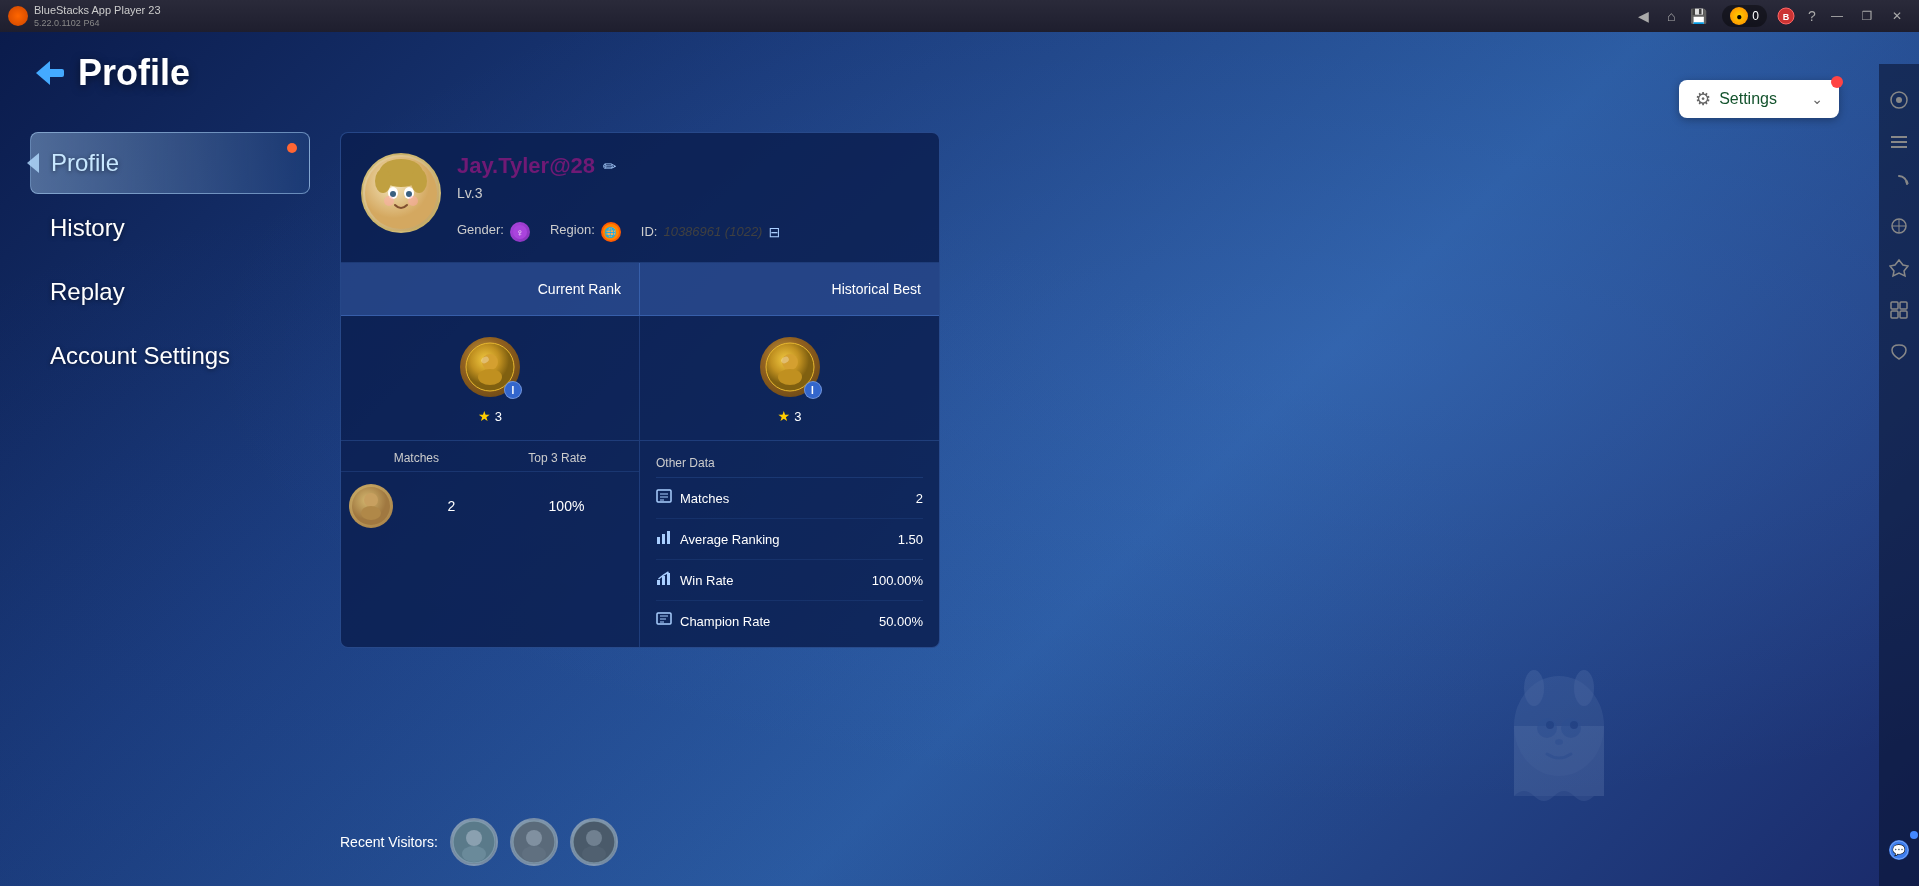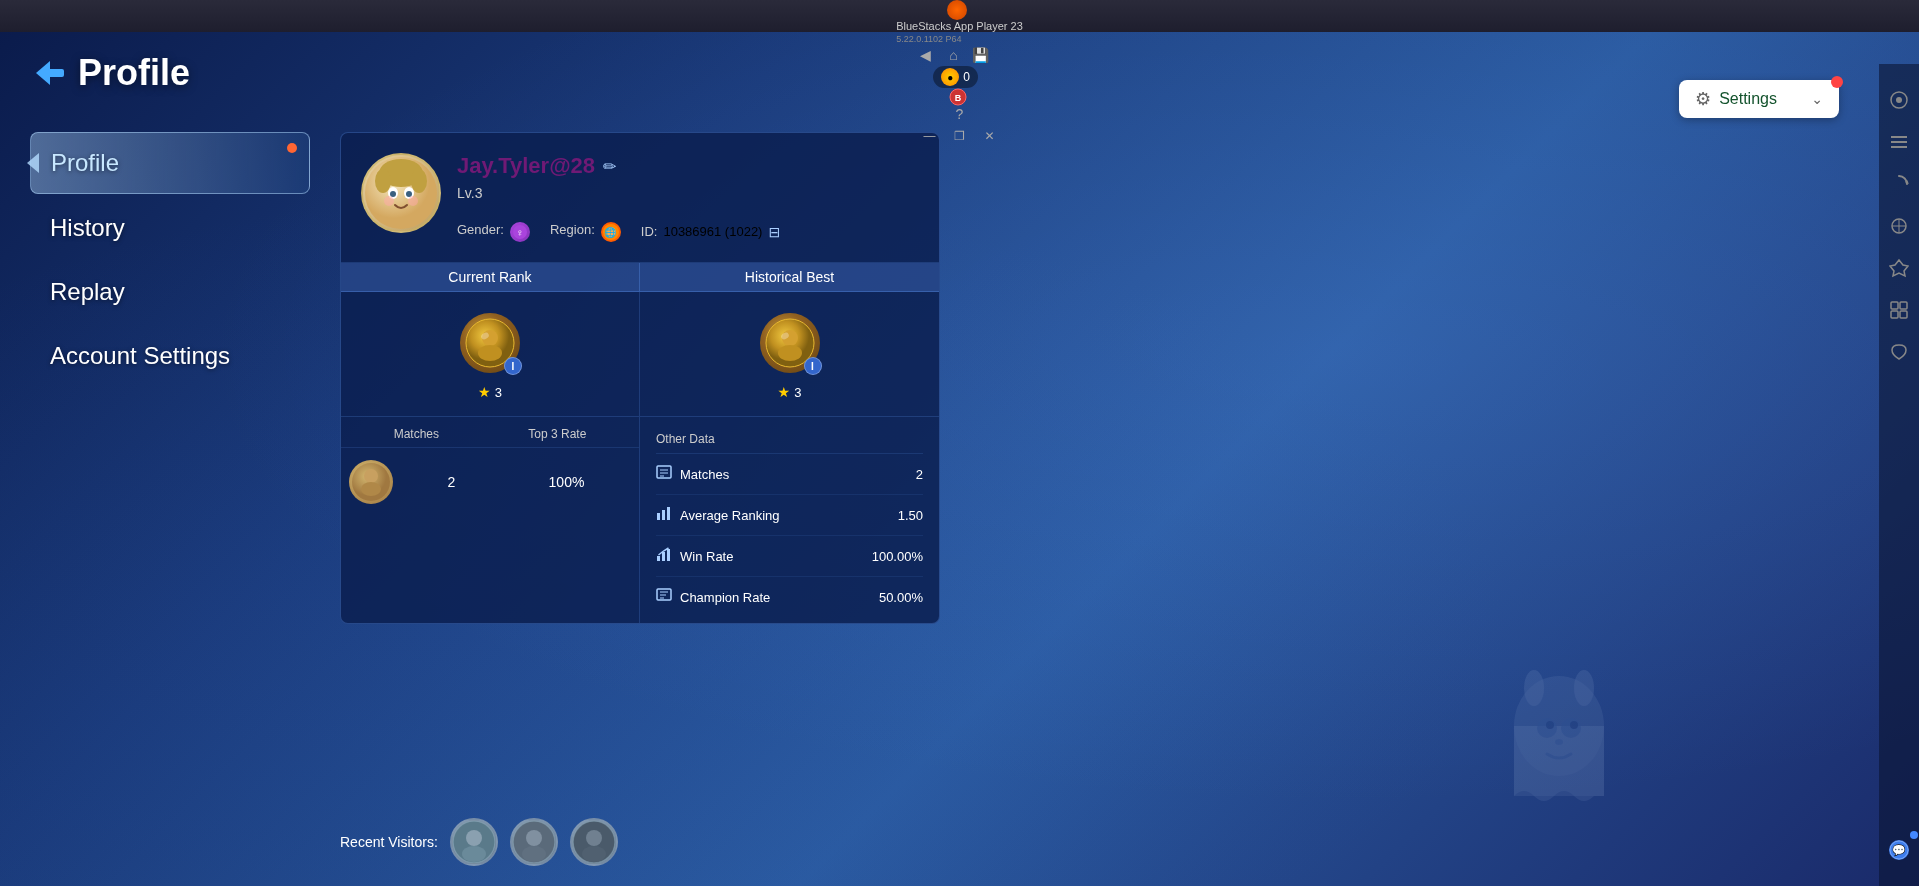--- a/index.html
+++ b/index.html
@@ -24,21 +24,20 @@
     
     .titlebar {
       position: absolute;
       top: 0; left: 0; right: 0;
       height: 32px;
       background: linear-gradient(180deg, #2a2a3a 0%, #1e1e2e 100%);
       display: flex;
       align-items: center;
       padding: 0 8px;
       z-index: 100;
-      flex-direction: column;
     }
     .titlebar-logo {
       width: 20px; height: 20px;
       background: radial-gradient(circle, #ff6600, #cc4400);
       border-radius: 50%;
       margin-right: 6px;
       flex-shrink: 0;
     }
     .titlebar-title {
       color: #ccc;
@@ -214,33 +213,33 @@
       color: #ccc; font-size: 13px;
     }
     .meta-icon {
       width: 20px; height: 20px;
       border-radius: 50%;
       display: flex; align-items: center; justify-content: center;
       font-size: 14px;
     }
     .gender-icon { background: linear-gradient(135deg, #aa44dd, #8833bb); }
     .region-icon { background: radial-gradient(circle, #ff8800, #ff4400); }
-    .id-value { color: #000000; }
+    .id-value { color: #404040; font-style: italic; }
     .copy-icon { color: #aacfff; font-size: 14px; cursor: pointer; }
 
     
     .rank-header {
       display: grid;
       grid-template-columns: 1fr 1fr;
       background: rgba(60, 100, 180, 0.5);
       border-bottom: 1px solid rgba(100,160,255,0.3);
     }
     .rank-col-header {
-      padding: 6px;
-      text-align: center;
+      padding: 18px;
+      text-align: right;
       color: white;
       font-size: 14px;
       font-weight: 500;
     }
     .rank-col-header:first-child {
       border-right: 1px solid rgba(100,160,255,0.3);
     }
 
     .rank-display {
       display: grid;

